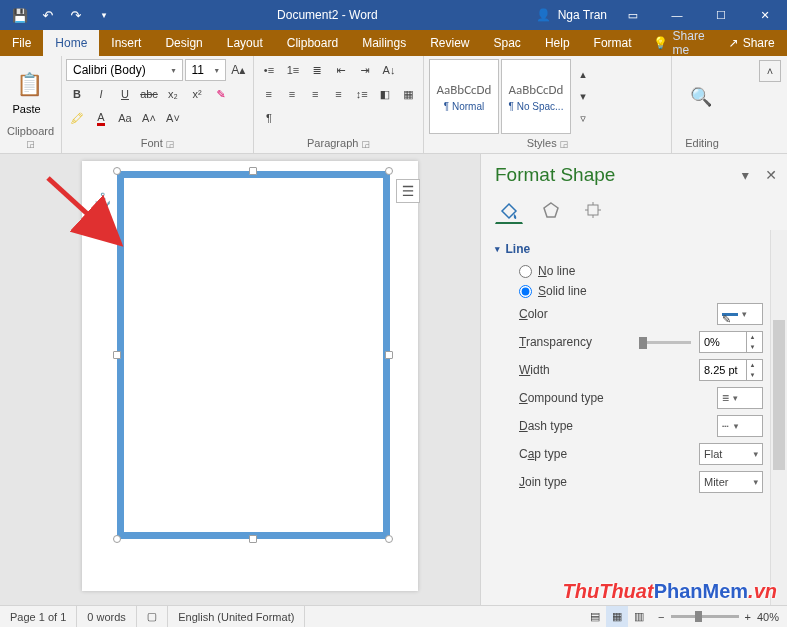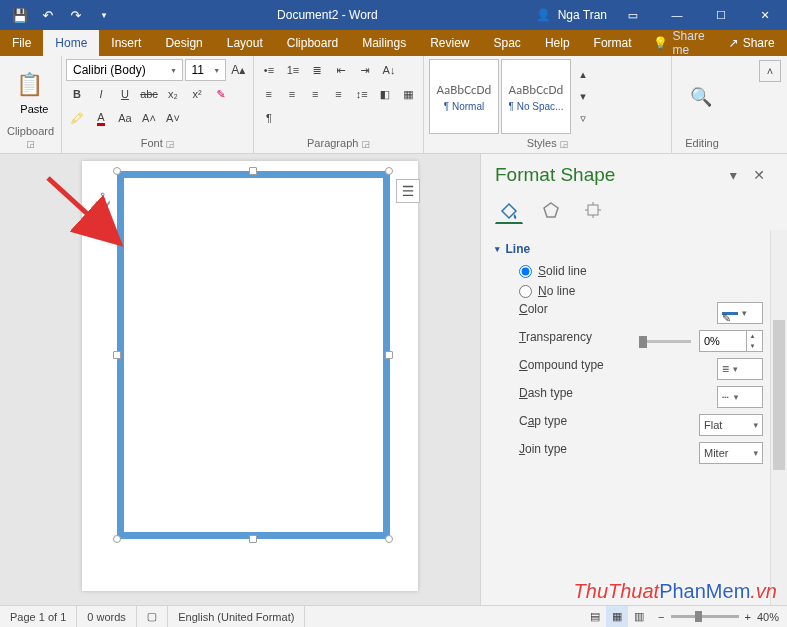--- a/index.html
+++ b/index.html
@@ -40,52 +40,52 @@
 .shape { position: absolute; left: 117px; top: 17px; width: 273px; height: 368px; border: 7px solid #5b9bd5; }
 .handle { position: absolute; width: 8px; height: 8px; background: #fff; border: 1px solid #9f9f9f; border-radius: 50%; }
 .handle.sq { border-radius: 1px; }
 .h-tl { left: 113px; top: 13px; } .h-tc { left: 249px; top: 13px; } .h-tr { left: 385px; top: 13px; }
 .h-ml { left: 113px; top: 197px; } .h-mr { left: 385px; top: 197px; }
 .h-bl { left: 113px; top: 381px; } .h-bc { left: 249px; top: 381px; } .h-br { left: 385px; top: 381px; }
 .anchor { position: absolute; left: 94px; top: 38px; color: #2e74b5; font-size: 14px; }
 .layout-opt-btn { position: absolute; left: 396px; top: 25px; width: 24px; height: 24px; background: #fff; border: 1px solid #bbb; display: flex; align-items: center; justify-content: center; font-size: 14px; color: #555; }
 .arrow-annot { position: absolute; left: 38px; top: 16px; pointer-events: none; }
 .pane { position: absolute; right: 0; top: 154px; width: 307px; height: 451px; background: #f3f3f3; border-left: 1px solid #d4d4d4; display: flex; flex-direction: column; }
-.pane-header { padding: 10px 16px 4px 14px; display: flex; align-items: center; justify-content: space-between; }
+.pane-header { padding: 10px 4px 4px 14px; display: flex; align-items: center; justify-content: space-between; }
 .pane-header h2 { color: #2b7a2b; font-size: 19px; font-weight: 400; }
 .pane-headbtns span { color: #666; padding: 0 6px; font-size: 14px; cursor: pointer; }
 .pane-tabs { display: flex; gap: 14px; padding: 6px 14px; }
 .pane-tab { width: 28px; height: 28px; display: inline-flex; align-items: center; justify-content: center; border: 1px solid transparent; color: #666; }
 .pane-tab.active { border-bottom: 2px solid #217346; color: #2e74b5; }
 .pane-body { flex: 1; position: relative; overflow: hidden; padding: 6px 4px 6px 14px; }
 .section-head { display: flex; align-items: center; gap: 6px; color: #2b579a; font-weight: 600; font-size: 12px; margin: 6px 0 8px 0; }
 .radios { margin-left: 24px; display: flex; flex-direction: column; gap: 6px; font-size: 12px; color: #444; }
 .radios label { display: flex; align-items: center; gap: 6px; }
-.prop { display: flex; align-items: flex-start; font-size: 12px; color: #444; margin: 4px 0 4px 24px; min-height: 24px; }
+.prop { display: flex; align-items: center; font-size: 12px; color: #444; margin: 4px 0 4px 24px; min-height: 24px; }
 .prop .pl { width: 108px; }
 .prop .pv { display: flex; align-items: center; gap: 2px; }
 .combo { height: 22px; border: 1px solid #ababab; background: #fff; display: inline-flex; align-items: center; padding: 0 4px; font-size: 11px; }
 .combo .drop { color: #666; padding-left: 4px; font-size: 9px; }
 .spinner { width: 64px; height: 22px; border: 1px solid #ababab; background: #fff; display: inline-flex; align-items: center; }
 .spinner input { border: 0; width: 46px; font-size: 11px; padding: 0 4px; outline: none; }
 .spinner .spins { display: flex; flex-direction: column; height: 20px; }
 .spinner .spins span { font-size: 6px; height: 10px; width: 12px; text-align: center; line-height: 10px; color: #555; border-left: 1px solid #ababab; }
 .slider { width: 52px; height: 3px; background: #c0c0c0; position: relative; margin-right: 6px; }
 .slider::before { content: ''; position: absolute; left: 0; top: -4px; width: 8px; height: 12px; background: #888; }
 .scrollbar-v { position: absolute; right: 0; top: 0; bottom: 0; width: 17px; background: #efefef; border-left: 1px solid #ddd; }
 .scrollbar-v .thumb { position: absolute; left: 2px; right: 2px; top: 90px; height: 150px; background: #cdcdcd; }
 .statusbar { position: absolute; left: 0; bottom: 0; right: 0; height: 22px; background: #f3f3f3; border-top: 1px solid #d4d4d4; display: flex; align-items: center; font-size: 11px; color: #444; }
 .statusbar .seg { padding: 0 10px; border-right: 1px solid #d4d4d4; height: 100%; display: inline-flex; align-items: center; }
 .statusbar .spacer { flex: 1; }
 .viewbtns { display: flex; align-items: center; gap: 0; }
 .viewbtns span { width: 22px; height: 22px; display: inline-flex; align-items: center; justify-content: center; }
 .zoom { display: flex; align-items: center; gap: 6px; padding: 0 8px; }
 .zoom .track { width: 68px; height: 3px; background: #b0b0b0; position: relative; }
 .zoom .track .knob { position: absolute; left: 24px; top: -4px; width: 7px; height: 11px; background: #888; }
-.watermark { position: absolute; right: 10px; bottom: 24px; font-size: 20px; font-weight: normal; color: #ef3737; font-style: italic; text-shadow: 0 0 3px #fff, 0 0 3px #fff; pointer-events: none; }
+.watermark { position: absolute; right: 10px; bottom: 24px; font-size: 20px; font-weight: bold; color: #ef3737; font-style: italic; text-shadow: 0 0 3px #fff, 0 0 3px #fff; pointer-events: none; }
 .watermark .blue { color: #2c5fc9; font-style: normal; }
 .dlauncher { font-size: 9px; color: #888; }
 u.un { text-decoration: underline; }
 .stylecard.h1 .prev { color: #2e74b5; font-size: 15px; }
 </style>
 </head>
 <body>
 
 <div class="titlebar">
   <div class="qat">
@@ -128,21 +128,21 @@
       <span>↗</span>
       <span>Share</span>
     </span>
 </div>
 
 <div class="ribbon">
   <div class="rgroup clipboard" style="width:62px;">
     <div class="body">
       <div>
         <div class="paste-icon">📋</div>
-        <div style="text-align:right;">Paste</div>
+        <div style="text-align:left;">Paste</div>
       </div>
     </div>
     <div class="label"><span>Clipboard</span> <span class="dlauncher">◲</span></div>
   </div>
 
   <div class="rgroup fontgroup" style="width:192px;">
     <div class="body">
       <div class="row">
         <div class="fontdrop name">
             <span>Calibri (Body)</span>
@@ -289,44 +289,56 @@
         </svg>
     </span>
   </div>
   <div class="pane-body">
     <div class="section-head">
       <span style="font-size:9px;">▾</span>
       <span>Line</span>
     </div>
     <div class="radios">
       <label>
+          <input type="radio" name="ln" style="">
+          <span><u class="un">N</u>o line</span>
+        </label>
+      <label>
           <input type="radio" name="ln" checked="" style="">
           <span><u class="un">S</u>olid line</span>
         </label>
-      <label>
-          <input type="radio" name="ln" style="">
-          <span><u class="un">N</u>o line</span>
-        </label>
     </div>
 
     <div class="prop">
       <span class="pl"><u class="un">C</u>olor</span>
       <span class="pv" style="margin-left:auto;margin-right:20px;">
         <span class="combo" style="width:46px;">
             <span style="width:16px;height:3px;background:#2e74b5;display:inline-block;border-bottom:2px solid #2e74b5;">✎</span>
             <span class="drop">▾</span>
           </span>
       </span>
     </div>
     <div class="prop">
       <span class="pl"><u class="un">T</u>ransparency</span>
       <span class="pv" style="margin-left:auto;margin-right:20px;">
         <div class="slider"></div>
         <div class="spinner">
             <input value="0%" style="">
+            <span class="spins">
+              <span>▲</span>
+              <span>▼</span>
+            </span>
+          </div>
+      </span>
+    </div>
+    <div class="prop">
+      <span class="pl"><u class="un">W</u>idth</span>
+      <span class="pv" style="margin-left:auto;margin-right:20px;">
+        <div class="spinner">
+            <input value="8.25 pt" style="">
             <span class="spins">
               <span>▲</span>
               <span>▼</span>
             </span>
           </div>
       </span>
     </div>
     <div class="prop">
       <span class="pl"><u class="un">C</u>ompound type</span>
       <span class="pv" style="margin-left:auto;margin-right:20px;">

